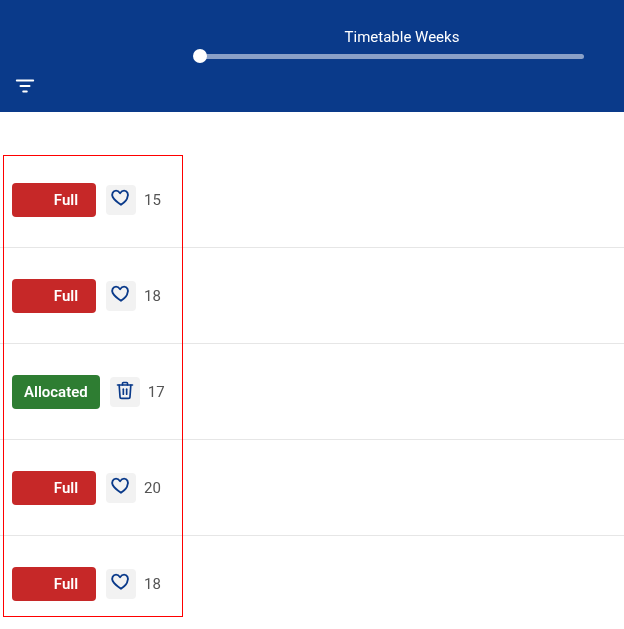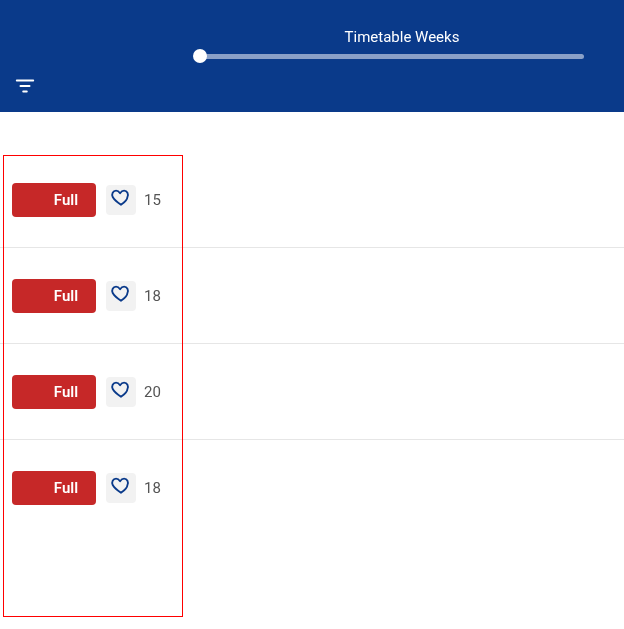--- a/index.html
+++ b/index.html
@@ -165,20 +165,35 @@
       <span class="icon-btn">
         <span>
           <svg viewBox="0 0 24 24" width="22" height="22" fill="none" stroke-width="2.2" stroke-linejoin="round">
             <path d="M12 21s-7.5-4.9-10-9.3C.3 8 2.2 4 6 4c2.3 0 3.8 1.4 4.9 3C12 5.4 13.5 4 15.8 4c3.8 0 5.7 4 4 7.7C19.5 16.1 12 21 12 21z" transform="scale(0.9) translate(1.3 0.5)"></path>
           </svg>
         </span>
       </span>
       <span class="num">18</span>
     </div>
 
+    <div class="row">
+      <span class="badge allocated">Allocated</span>
+      <span class="icon-btn">
+        <span>
+          <svg viewBox="0 0 24 24" width="20" height="20" fill="none" stroke-width="2" stroke-linecap="round" stroke-linejoin="round">
+            <polyline points="3 6 5 6 21 6"></polyline>
+            <path d="M19 6l-1 14a2 2 0 0 1-2 2H8a2 2 0 0 1-2-2L5 6"></path>
+            <path d="M10 11v6"></path>
+            <path d="M14 11v6"></path>
+            <path d="M9 6V4a1 1 0 0 1 1-1h4a1 1 0 0 1 1 1v2"></path>
+          </svg>
+        </span>
+      </span>
+      <span class="num">17</span>
+    </div>
 
     <div class="row">
       <span class="badge full">Full</span>
       <span class="icon-btn">
         <span>
           <svg viewBox="0 0 24 24" width="22" height="22" fill="none" stroke-width="2.2" stroke-linejoin="round">
             <path d="M12 21s-7.5-4.9-10-9.3C.3 8 2.2 4 6 4c2.3 0 3.8 1.4 4.9 3C12 5.4 13.5 4 15.8 4c3.8 0 5.7 4 4 7.7C19.5 16.1 12 21 12 21z" transform="scale(0.9) translate(1.3 0.5)"></path>
           </svg>
         </span>
       </span>

